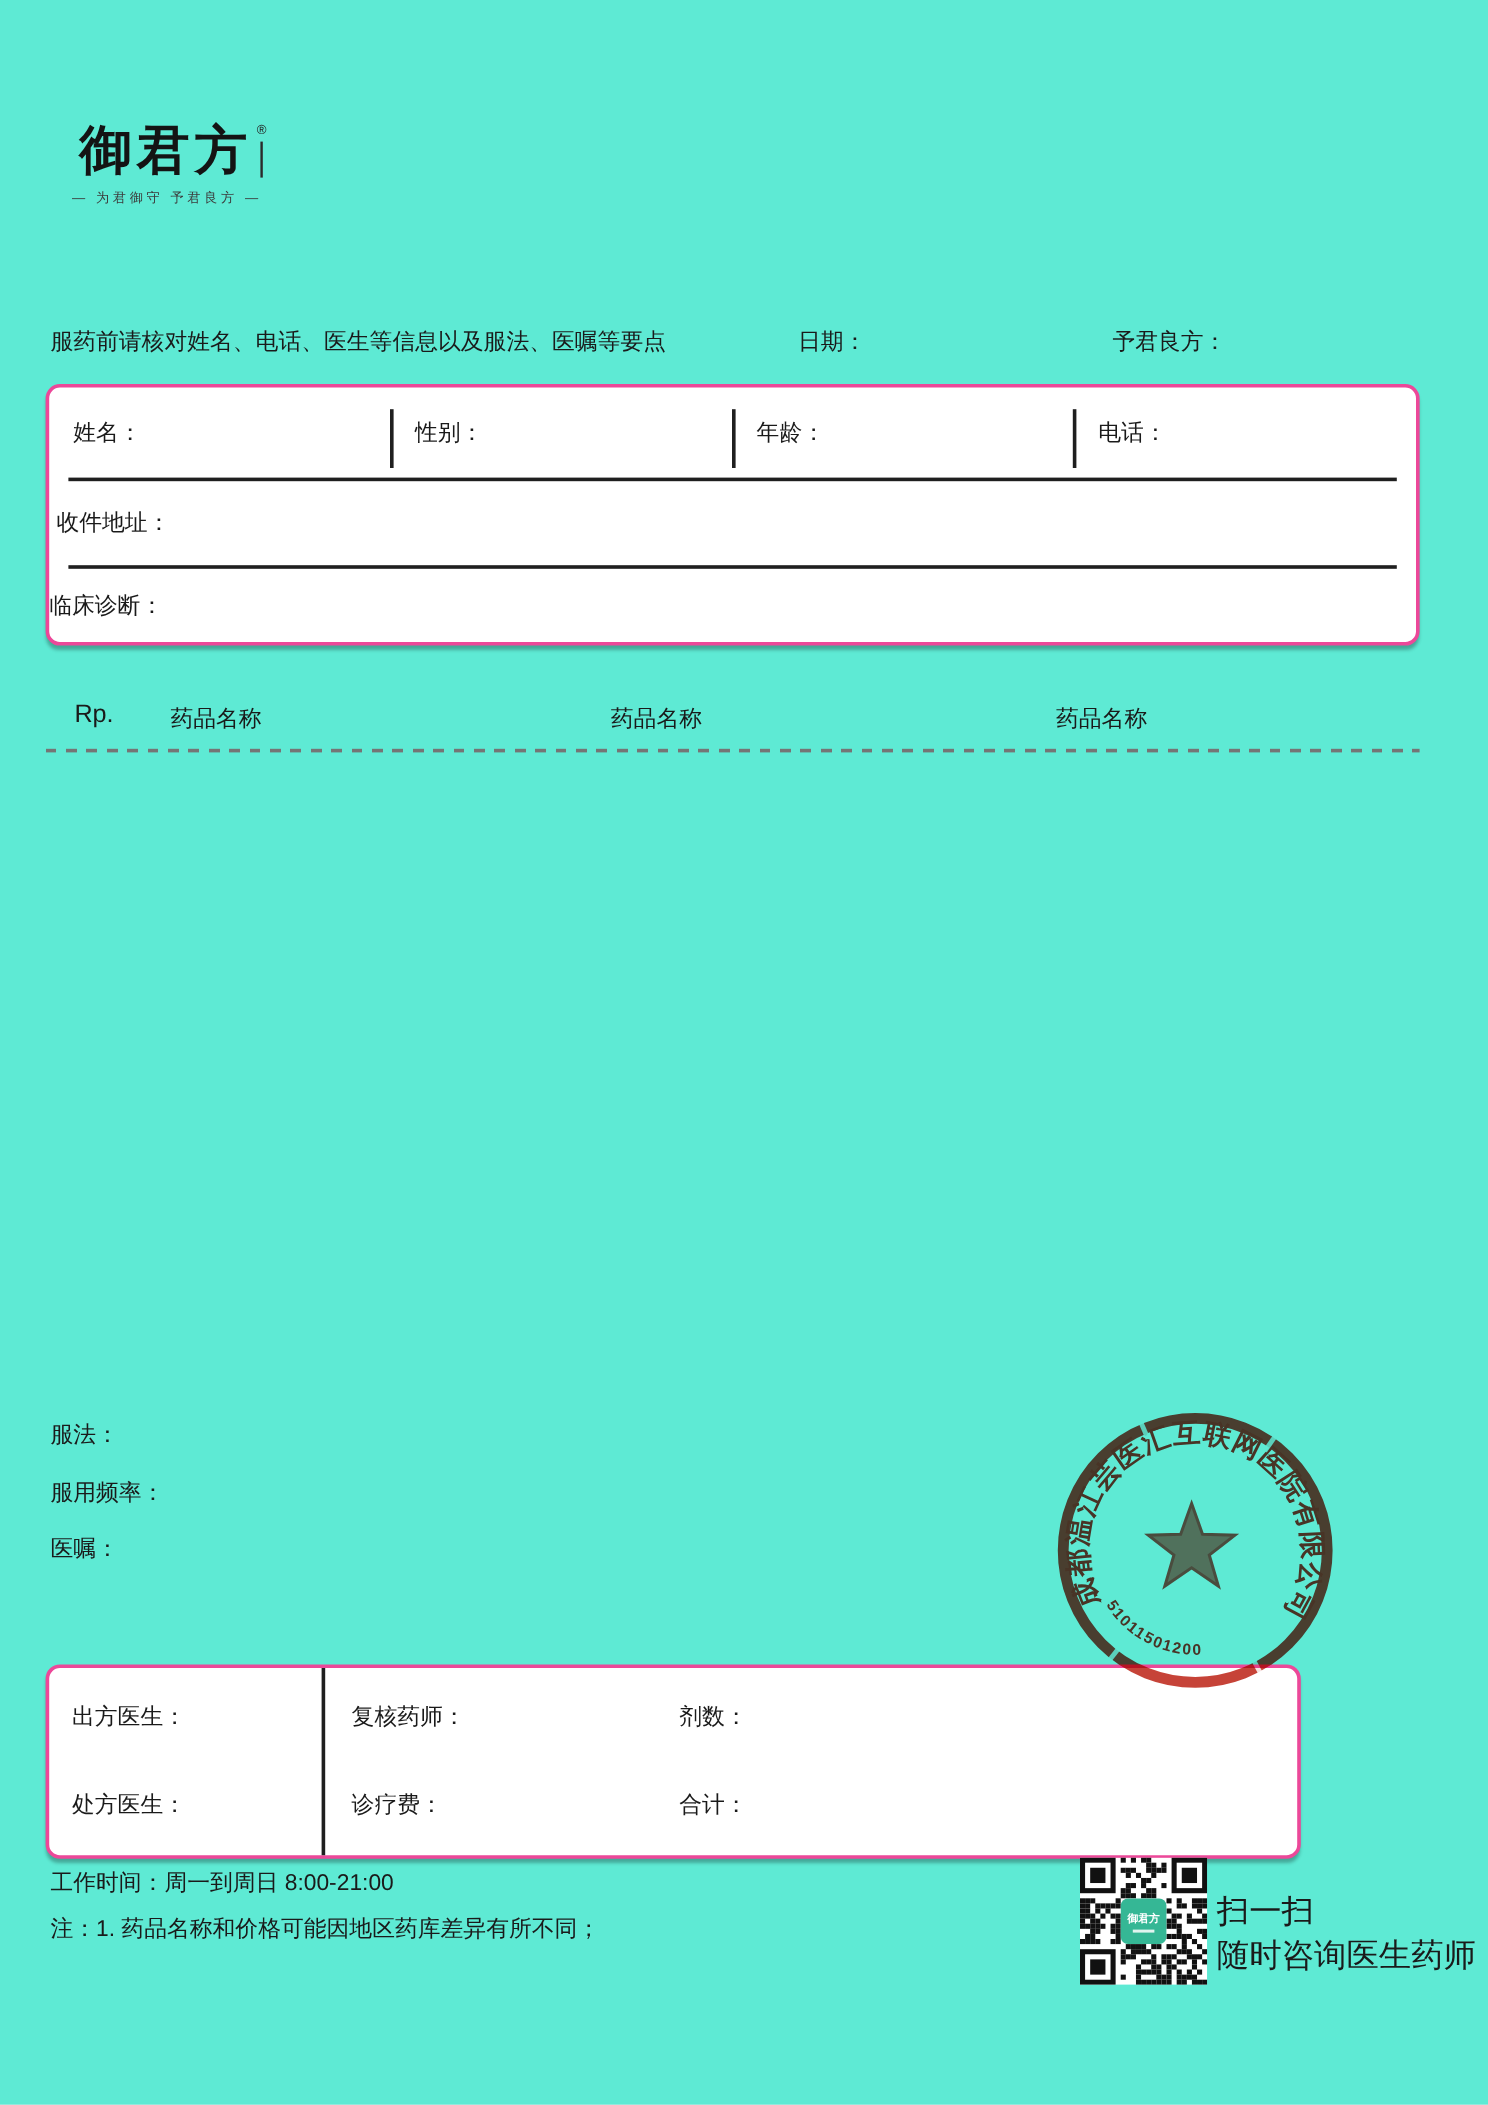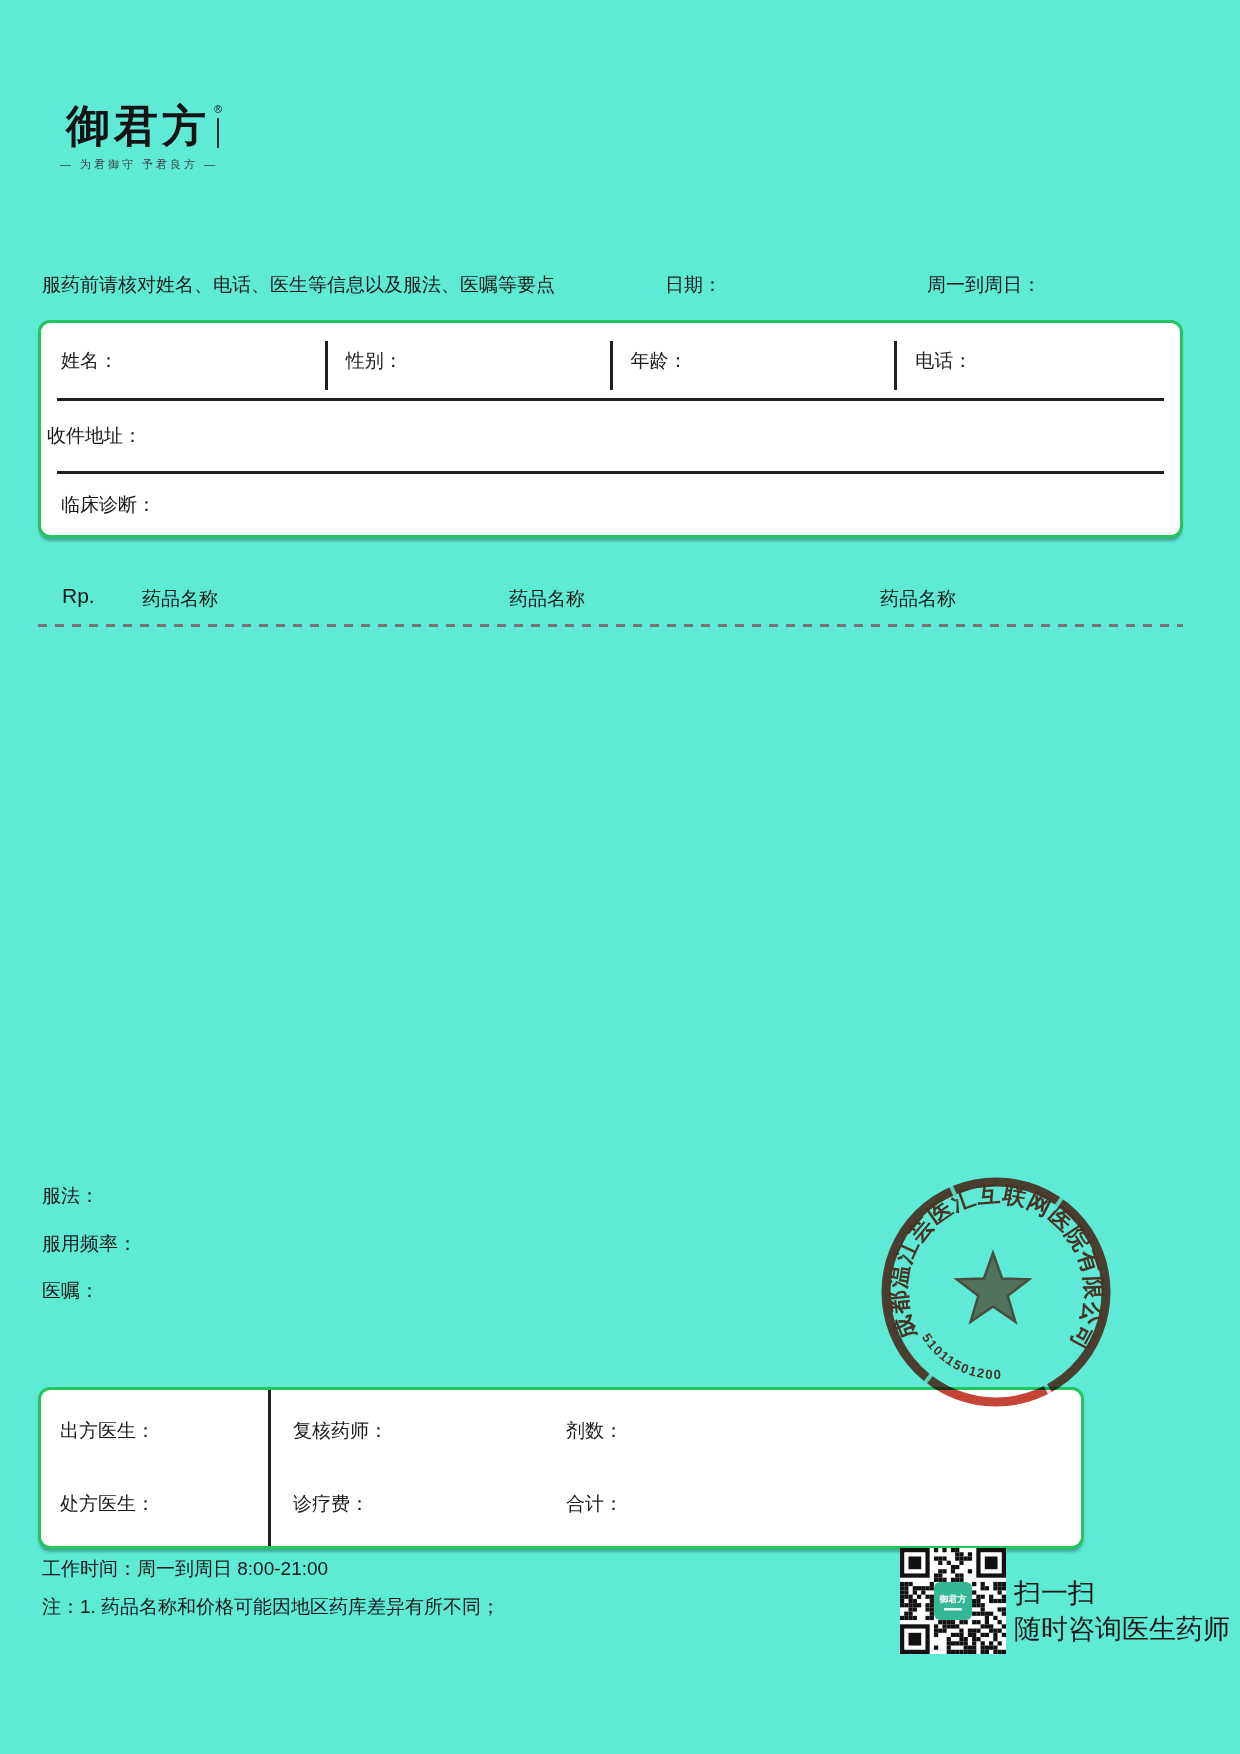--- a/index.html
+++ b/index.html
@@ -10,21 +10,21 @@
   .logo-text{font-family:"DejaVu Serif","Liberation Serif",serif;font-weight:700;font-size:44px;
              letter-spacing:4px;color:#141414;line-height:1;}
   .logo-side{display:inline-flex;flex-direction:column;align-items:center;vertical-align:top;margin-left:4px;}
   .reg{font-size:11px;color:#222;line-height:1;}
   .vmark{width:2px;height:30px;background:#2b2b2b;margin-top:3px;}
   .tagline{font-size:11px;letter-spacing:3px;color:#3c3c3c;white-space:nowrap;}
   .hospital-title{font-size:29px;font-weight:bold;letter-spacing:2px;color:#141414;white-space:nowrap;}
   
   .notice-row span{font-size:19px;white-space:nowrap;}
   
-  .round-box{border:3px solid #22c55e;border-radius:12px;background:#fff;
+  .round-box{border:3px solid #ec4899;border-radius:12px;background:#fff;
              box-shadow:0 4px 3px -1px rgba(0,0,0,.28);box-sizing:border-box;}
   .p-row{position:relative;display:flex;align-items:center;}
   .p-row1{height:75px;}
   .p-row2{height:70px;}
   .p-row3{height:62px;}
   .p-cell{flex:1;display:flex;align-items:center;padding-left:20px;box-sizing:border-box;}
   .p-cell span,.p-row2 span,.p-row3 span{font-size:19px;white-space:nowrap;}
   .vdiv{position:absolute;top:18px;width:3px;height:49px;background:#1f1f1f;}
   .hline{height:3px;background:#1f1f1f;margin:0 16px;}
   
@@ -49,21 +49,21 @@
     <span class="logo-text">御君方</span><span class="logo-side">
         <span class="reg">®</span>
         <span class="vmark"></span>
       </span>
   </div>
   <div class="abs tagline" style="left:60px;top:157px;">— 为君御守  予君良方 —</div>
 
   <div class="abs notice-row" style="left:0;top:272px;width:1240px;height:24px;">
     <span class="abs" style="left:42px;top:0;">服药前请核对姓名、电话、医生等信息以及服法、医嘱等要点</span>
     <span class="abs" style="left:665px;top:0;">日期：</span>
-    <span class="abs" style="left:927px;top:0;">周一到周日：</span>
+    <span class="abs" style="left:927px;top:0;">予君良方：</span>
   </div>
 
   <div class="abs round-box" style="left:38px;top:320px;width:1145px;height:218px;">
     <div class="p-row p-row1">
       <div class="p-cell">
         <span>姓名：</span>
       </div>
       <div class="p-cell">
         <span>性别：</span>
       </div>
@@ -75,21 +75,21 @@
       </div>
       <i class="vdiv" style="left:calc(25% - 1px);"></i>
       <i class="vdiv" style="left:calc(50% - 1px);"></i>
       <i class="vdiv" style="left:calc(75% - 1px);"></i>
     </div>
     <div class="hline"></div>
     <div class="p-row p-row2" style="padding-left:6px;">
       <span>收件地址：</span>
     </div>
     <div class="hline"></div>
-    <div class="p-row p-row3" style="padding-left:20px;">
+    <div class="p-row p-row3" style="">
       <span>临床诊断：</span>
     </div>
   </div>
 
   <div class="abs" style="left:0;top:584px;width:1240px;height:28px;">
     <span class="abs rp-label" style="left:62px;top:0;">Rp.</span>
     <span class="abs drug-col" style="left:142px;top:2px;">药品名称</span>
     <span class="abs drug-col" style="left:509px;top:2px;">药品名称</span>
     <span class="abs drug-col" style="left:880px;top:2px;">药品名称</span>
   </div>

